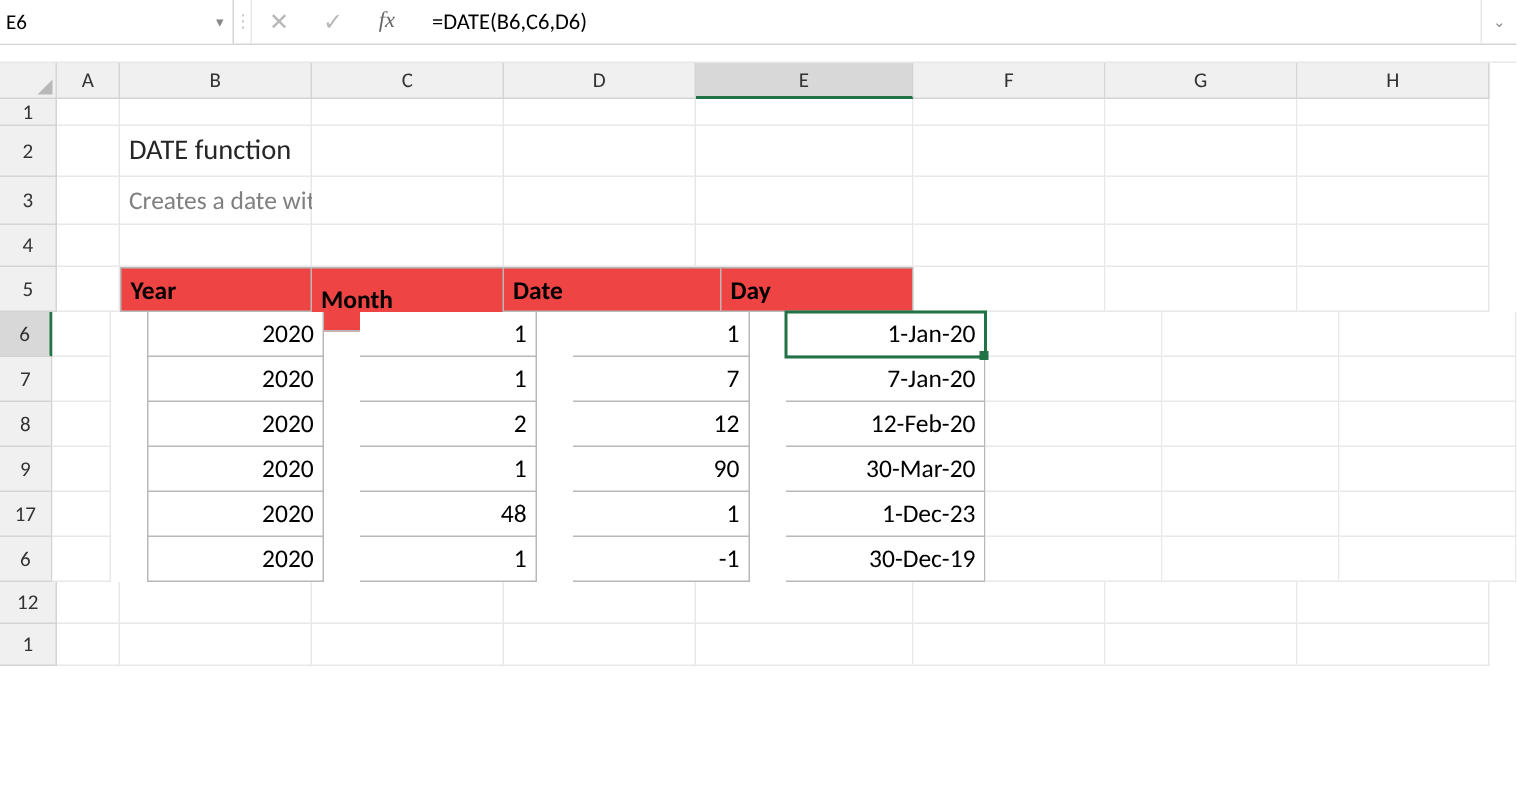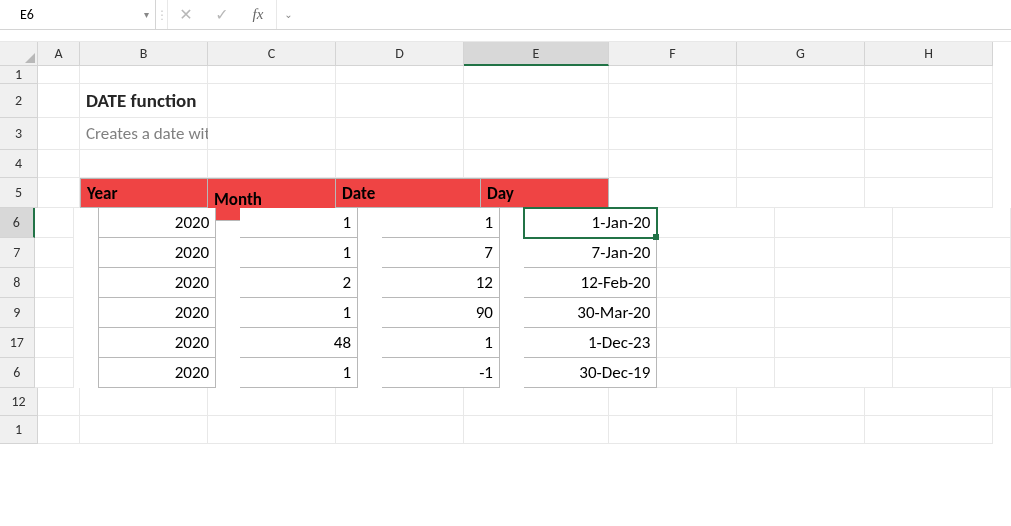--- a/index.html
+++ b/index.html
@@ -18,21 +18,21 @@
       height: 30px;
       border-bottom: 1px solid #d4d4d4;
       background: #ffffff;
     }
     .name-box {
       width: 156px;
       display: flex;
       align-items: center;
       border-right: 1px solid #d4d4d4;
       position: relative;
-      padding-left: 20px;
+      padding-left: 4px;
       font-size: 14px;
       background: #ffffff;
     }
     .name-box-dropdown {
       position: absolute;
       right: 6px;
       color: #888888;
       font-size: 10px;
     }
     .fb-sep { width: 30px; border-right: 1px solid #e8e8e8; display: flex; align-items: center; justify-content: center; }
@@ -95,21 +95,21 @@
     .row-header.active { background: #d8d8d8; border-right: 2px solid #217346; }
     
     .cell {
       border-right: 1px solid #e8e8e8; border-bottom: 1px solid #e8e8e8;
       display: flex; align-items: center; padding: 0 6px;
       font-size: 17px; color: #000000; background: #ffffff;
       overflow: visible; white-space: nowrap;
       position: relative;
     }
     .cell.num { justify-content: flex-end; margin-left: 24px; }
-    .cell.title { font-weight: bold; font-size: 19px; color: #262626; text-align: center; }
+    .cell.title { font-weight: normal; font-size: 19px; color: #262626; text-align: center; }
     .cell.subtitle { font-size: 17px; color: #808080; }
     .cell.tbl-head {
       font-weight: bold; background: #ef4444;
       border-right: 1px solid #b8b8b8; border-bottom: 1px solid #b8b8b8; border-top: 1px solid #b8b8b8;
     }
     .cell.tbl-head.first { border-left: 1px solid #b8b8b8; }
     .cell.tbl-data {
       border-right: 1px solid #b8b8b8; border-bottom: 1px solid #b8b8b8;
     }
     .cell.tbl-data.first { border-left: 1px solid #b8b8b8; }
@@ -145,20 +145,23 @@
   </div>
   <div class="fb-btn">
     <span>✕</span>
   </div>
   <div class="fb-btn">
     <span>✓</span>
   </div>
   <div class="fb-btn fx">
     <span>fx</span>
   </div>
+  <div class="formula-input">
+    <span>=DATE(B6,C6,D6)</span>
+  </div>
   <div class="fb-expand">
     <span>⌄</span>
   </div>
 </div>
 
 <div class="gap-row"></div>
 
 <div class="col-headers">
   <div class="select-all"></div>
   <div class="col-header cA">A</div>

